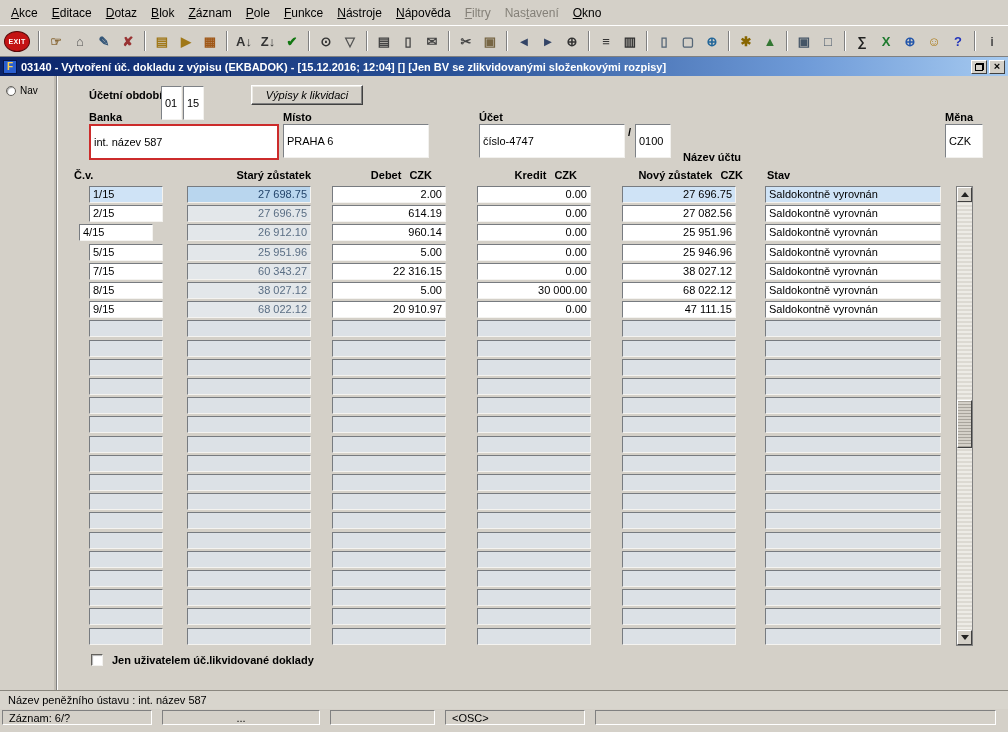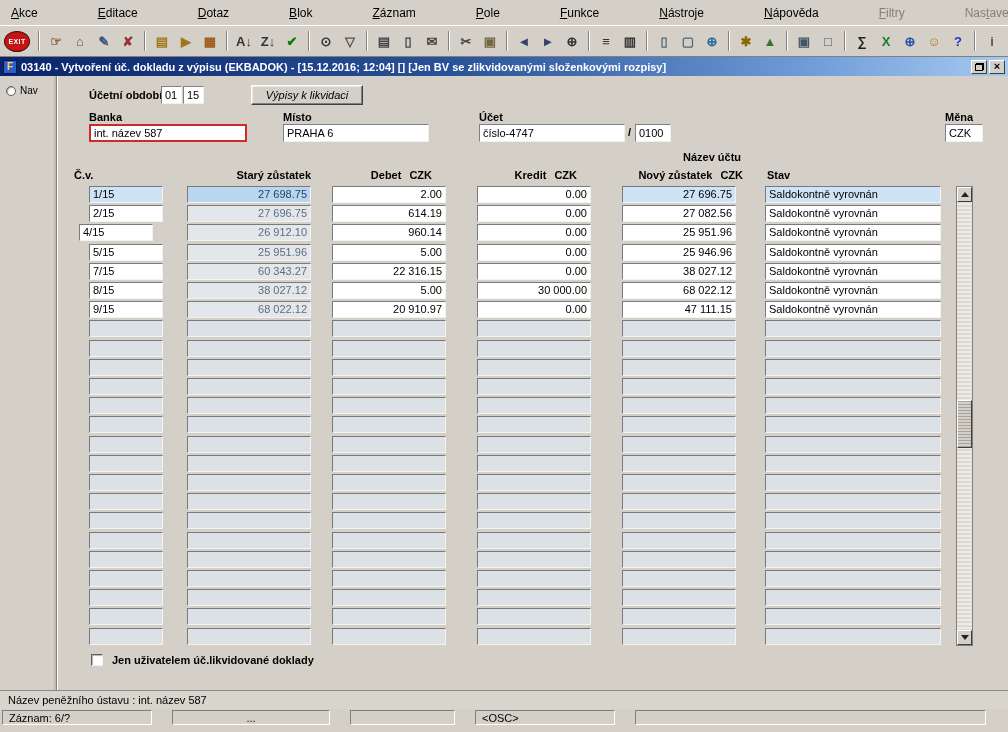--- a/index.html
+++ b/index.html
@@ -8,21 +8,21 @@
     width:1008px; height:732px; overflow:hidden;
     background:#d4d0c8;
     font-family:"Liberation Sans", sans-serif;
     font-size:11px; color:#000;
     -webkit-font-smoothing:none;
   }
 
   
   .menubar {
     height:25px; display:flex; align-items:center;
-    background:#d4d0c8; padding-left:4px; font-size:12px;gap:46px;
+    background:#d4d0c8; padding-left:4px; font-size:12px;
   }
   .menu-item { padding:3px 7px; white-space:nowrap; cursor:default; }
   .menu-item.disabled { color:#848078; }
 
   
   .toolbar {
     height:32px; display:flex; align-items:center;
     background:#d4d0c8; padding:0 4px;
     border-top:1px solid #ffffff; border-bottom:1px solid #808080;
   }
@@ -78,21 +78,21 @@
   .radio {
     width:10px; height:10px; border-radius:50%; background:#fff;
     border:1px solid #63615c; box-shadow:inset 1px 1px 1px rgba(0,0,0,.35);
   }
   .main { position:relative; flex:1; background:#d4d0c8; overflow:hidden; border-left:1px solid #fff; }
 
   .flabel { position:absolute; font-size:11px; font-weight:bold; white-space:nowrap; }
   .field {
     position:absolute; height:18px; background:#fff;
     border:1px solid; border-color:#7d8186 #f2f1ee #f2f1ee #7d8186;
-    font-size:11px; padding:0 3px; display:flex; align-items:center;
+    font-size:11px; padding:16px 3px; display:flex; align-items:center;
     white-space:nowrap; overflow:hidden;
   }
   .field.error { border:2px solid #cc2b2b; }
   .btn {
     position:absolute; background:#d4d0c8; font-size:11px;
     border:1px solid; border-color:#ffffff #404040 #404040 #ffffff;
     box-shadow:inset -1px -1px 0 #808080, inset 1px 1px 0 #eceae4;
     display:flex; align-items:center; justify-content:center; cursor:default;
   }
 
@@ -146,21 +146,21 @@
     box-shadow:inset 1px 1px 1px rgba(0,0,0,.3);
   }
 
   
   .msgbar {
     height:19px; background:#d8d5cd; border-top:1px solid #8a877f;
     display:flex; align-items:center; padding:0 8px; font-size:11px;
   }
   .statusbar { height:17px; background:#d4d0c8; display:flex; padding:1px 2px 0 2px; }
   .seg {
-    height:15px; margin-right:20px; padding:4px 6px; font-size:11px;
+    height:15px; margin-right:10px; padding:4px 6px; font-size:11px;
     border:1px solid; border-color:#808080 #ffffff #ffffff #808080;
     display:flex; align-items:center; white-space:nowrap;
   }
   .seg.center { justify-content:center; }
   .seg.grow { flex:1; }
 </style>
 </head>
 <body>
 
 <div>
@@ -258,21 +258,21 @@
       <div class="field" style="left:103px;top:10px;width:21px;">01</div>
       <div class="field" style="left:125px;top:10px;width:21px;">15</div>
       <div class="btn" style="left:193px;top:9px;width:112px;height:20px;font-style:italic;">Výpisy k likvidaci</div>
 
       <div class="flabel" style="left:31px;top:35px;text-align:center;">Banka</div>
       <div class="flabel" style="left:225px;top:35px;">Místo</div>
       <div class="flabel" style="left:421px;top:35px;">Účet</div>
       <div class="flabel" style="left:625px;top:35px;margin-top:40px;">Název účtu</div>
       <div class="flabel" style="left:887px;top:35px;">Měna</div>
 
-      <div class="field error" style="left:31px;top:48px;width:158px;">int. název 587</div>
+      <div class="field error" style="left:31px;top:48px;width:190px;">int. název 587</div>
       <div class="field" style="left:225px;top:48px;width:146px;">PRAHA 6</div>
       <div class="field" style="left:421px;top:48px;width:146px;text-align:right;">číslo-4747</div>
       <div class="flabel" style="left:570px;top:50px;">/</div>
       <div class="field" style="left:577px;top:48px;width:36px;">0100</div>
       <div class="field" style="left:887px;top:48px;width:38px;">CZK</div>
 
       <div class="th th-cv">Č.v.</div>
       <div class="th th-stary">Starý zůstatek</div>
       <div class="th th-debet">
         <span>Debet</span>

